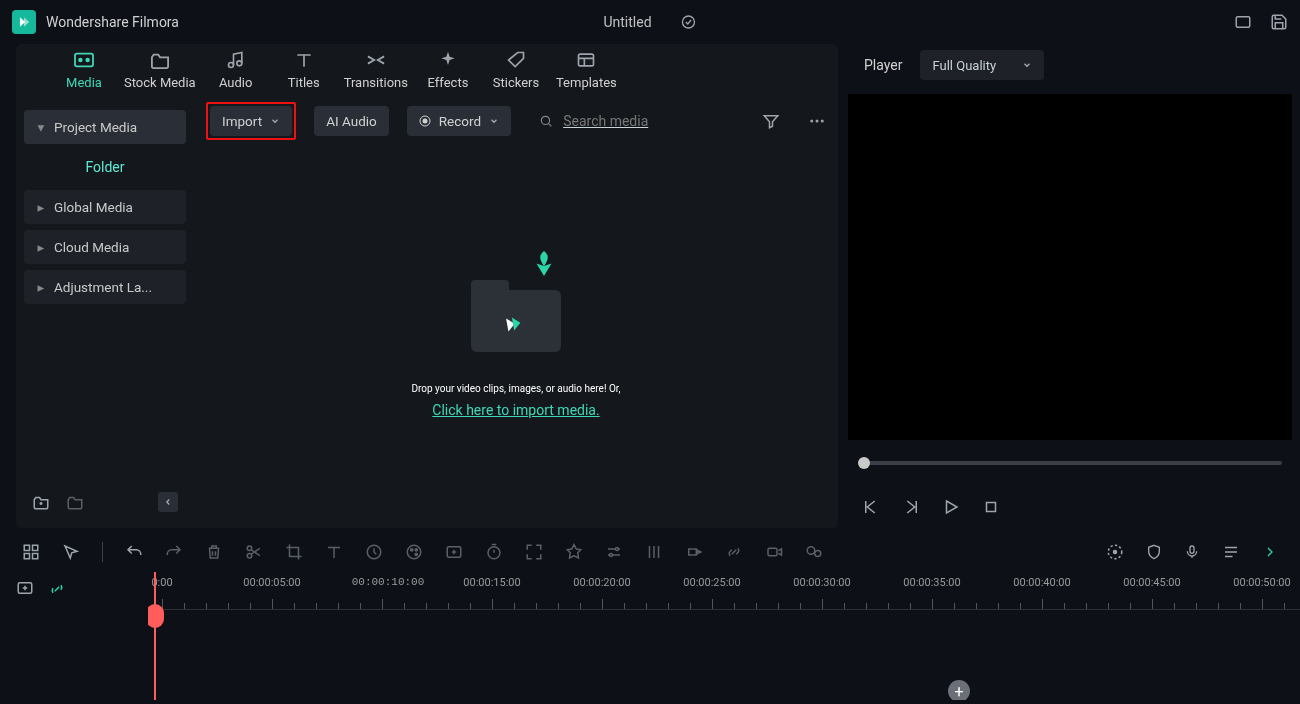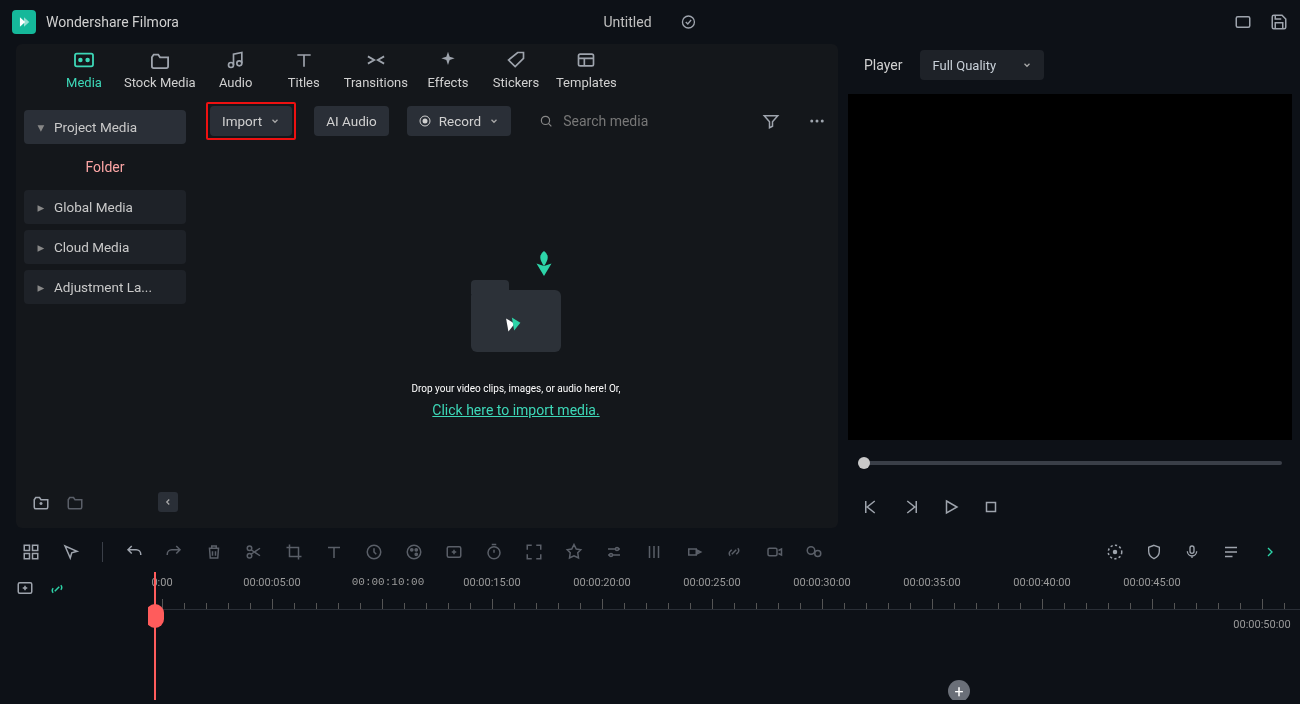--- a/index.html
+++ b/index.html
@@ -19,28 +19,28 @@
 .tab{display:flex;flex-direction:column;align-items:center;gap:4px;cursor:pointer;min-width:56px;}
 .tab-icon{width:22px;height:22px;display:flex;align-items:center;justify-content:center;}
 .tab-label{font-size:13px;color:#d0d0d0;}
 .tab.active .tab-label{color:#3dd8b8;}
 .tab.active .tab-icon{color:#3dd8b8;}
 .panel-body{display:flex;flex:1;min-height:0;}
 .sidebar{width:178px;padding:10px 8px;display:flex;flex-direction:column;gap:6px;}
 .side-item{height:34px;background:#1e2228;border-radius:4px;display:flex;align-items:center;padding:0 12px;gap:8px;cursor:pointer;color:#c9c9c9;font-size:13.5px;}
 .side-item .chev{width:10px;text-align:center;color:#888;}
 .side-item.active{background:#2a2f37;}
-.folder-item{height:34px;display:flex;align-items:center;justify-content:center;color:#fca5a5;font-size:14px;}
+.folder-item{height:34px;display:flex;align-items:center;justify-content:center;color:#5eead4;font-size:14px;}
 .side-bottom{margin-top:auto;display:flex;gap:16px;align-items:center;padding:6px 8px;}
 .side-bottom .collapse{margin-left:auto;width:20px;height:20px;background:#2a2f37;border-radius:3px;display:flex;align-items:center;justify-content:center;cursor:pointer;}
 .content{flex:1;display:flex;flex-direction:column;}
 .toolbar-row{height:42px;display:flex;align-items:center;gap:18px;padding:0 12px;}
 .pill{height:30px;background:#2a2f37;border-radius:4px;display:flex;align-items:center;padding:0 12px;gap:8px;cursor:pointer;font-size:13.5px;color:#d0d0d0;}
 .import-highlight{border:2.5px solid #e11;border-radius:2px;padding:2px;}
-.search-wrap{flex:1;display:flex;align-items:center;gap:10px;padding-left:10px;}
+.search-wrap{flex:1;display:flex;align-items:center;gap:10px;padding-left:10px;text-decoration:underline;}
 .search-wrap input{background:transparent;border:none;outline:none;color:#c9c9c9;font-size:14px;width:100%;}
 .search-wrap input::placeholder{color:#777;}
 .dropzone{flex:1;display:flex;flex-direction:column;align-items:center;justify-content:center;gap:8px;}
 .dz-ill{width:110px;height:110px;position:relative;margin-bottom:6px;}
 .dz-folder{position:absolute;bottom:10px;left:10px;width:90px;height:62px;background:#2c3138;border-radius:6px;}
 .dz-folder::before{content:"";position:absolute;top:-10px;left:0;width:38px;height:14px;background:#2c3138;border-radius:4px 4px 0 0;}
 .dz-logo{position:absolute;left:42px;bottom:28px;transform:rotate(-10deg);}
 .dz-arrow{position:absolute;top:-4px;right:12px;}
 .dz-text{color:#ffffff;font-size:10px;margin-top:7px;}
 .dz-link{color:#3dd8b8;text-decoration:underline;font-size:14px;cursor:pointer;}
@@ -542,21 +542,21 @@
         <div class="tick" style="left: 916px;"></div>
         <div class="tick" style="left: 938px;"></div>
         <div class="tick" style="left: 960px;"></div>
         <div class="tick" style="left: 982px;"></div>
         <div class="ruler-label" style="left: 1004px;">00:00:45:00</div>
         <div class="tick major" style="left: 1004px;"></div>
         <div class="tick" style="left: 1026px;"></div>
         <div class="tick" style="left: 1048px;"></div>
         <div class="tick" style="left: 1070px;"></div>
         <div class="tick" style="left: 1092px;"></div>
-        <div class="ruler-label" style="left: 1114px; margin-top: 42px;">00:00:50:00</div>
+        <div class="ruler-label" style="left: 1114px;">00:00:50:00</div>
         <div class="tick major" style="left: 1114px;"></div>
         <div class="tick" style="left: 1136px;"></div>
       </div>
     <div class="playhead"></div>
     <div class="tracks">
       <div class="add-btn">+</div>
     </div>
   </div>
 </div>
 

